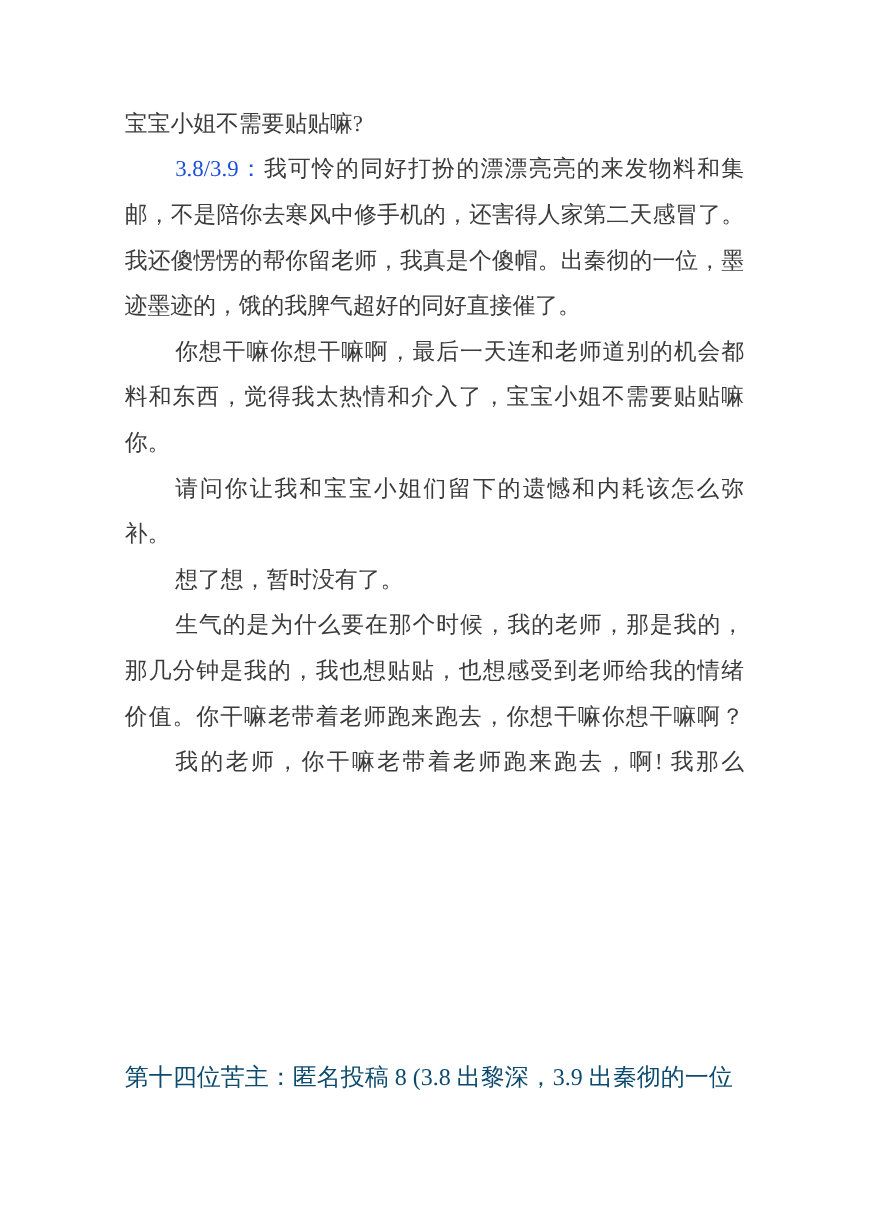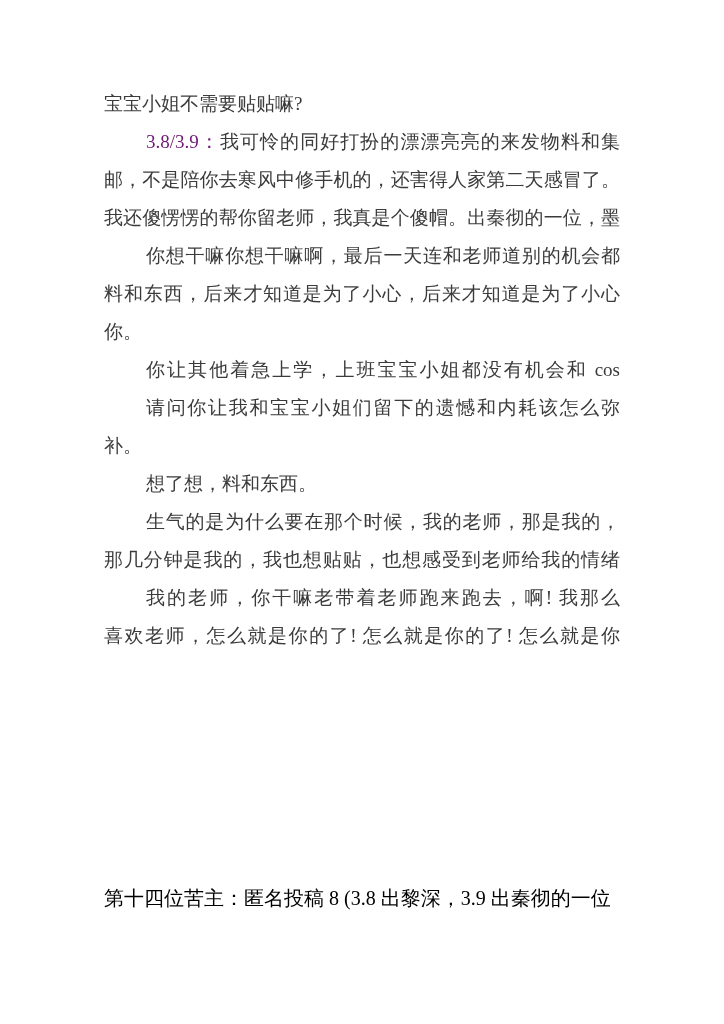--- a/index.html
+++ b/index.html
@@ -31,51 +31,51 @@
     white-space: nowrap;
   }
   .fill {
     white-space: normal;
     text-align-last: justify;
   }
   .indent {
     text-indent: 42px;
   }
   .blue {
-    color: #701a75;
+    color: #1d4ed8;
   }
   .footer-line {
     position: absolute;
     left: 104px;
     top: 883px;
     width: 570px;
     font-size: 20px;
     line-height: 30px;
-    color: #000000;
+    color: #0c4a6e;
     white-space: nowrap;
   }
 </style>
 </head>
 <body>
 
 <div class="page">
 
   <div class="textblock">
     <div class="line">宝宝小姐不需要贴贴嘛?</div>
     <div class="line fill indent"><span class="blue">3.8/3.9：</span><span>我可怜的同好打扮的漂漂亮亮的来发物料和集</span></div>
     <div class="line fill">邮，不是陪你去寒风中修手机的，还害得人家第二天感冒了。</div>
     <div class="line fill">我还傻愣愣的帮你留老师，我真是个傻帽。出秦彻的一位，墨</div>
+    <div class="line">迹墨迹的，饿的我脾气超好的同好直接催了。</div>
     <div class="line fill indent">你想干嘛你想干嘛啊，最后一天连和老师道别的机会都</div>
-    <div class="line fill">料和东西，后来才知道是为了小心，后来才知道是为了小心</div>
+    <div class="line fill">料和东西，觉得我太热情和介入了，宝宝小姐不需要贴贴嘛</div>
     <div class="line">你。</div>
-    <div class="line fill indent">你让其他着急上学，上班宝宝小姐都没有机会和 cos</div>
     <div class="line fill indent">请问你让我和宝宝小姐们留下的遗憾和内耗该怎么弥</div>
     <div class="line">补。</div>
-    <div class="line indent">想了想，料和东西。</div>
+    <div class="line indent">想了想，暂时没有了。</div>
     <div class="line fill indent">生气的是为什么要在那个时候，我的老师，那是我的，</div>
     <div class="line fill">那几分钟是我的，我也想贴贴，也想感受到老师给我的情绪</div>
+    <div class="line fill">价值。你干嘛老带着老师跑来跑去，你想干嘛你想干嘛啊？</div>
     <div class="line fill indent">我的老师，你干嘛老带着老师跑来跑去，啊! 我那么</div>
-    <div class="line fill">喜欢老师，怎么就是你的了! 怎么就是你的了! 怎么就是你</div>
   </div>
 
   <div class="footer-line">第十四位苦主：匿名投稿 8 (3.8 出黎深，3.9 出秦彻的一位</div>
 
 </div>
 
 </body></html>

